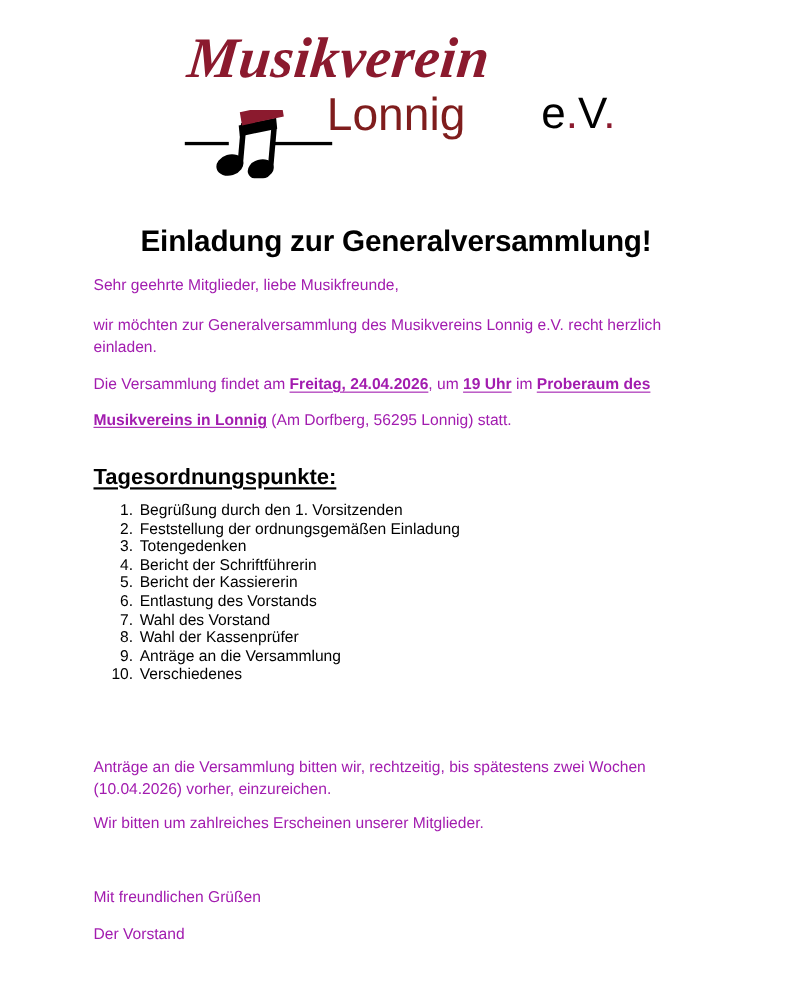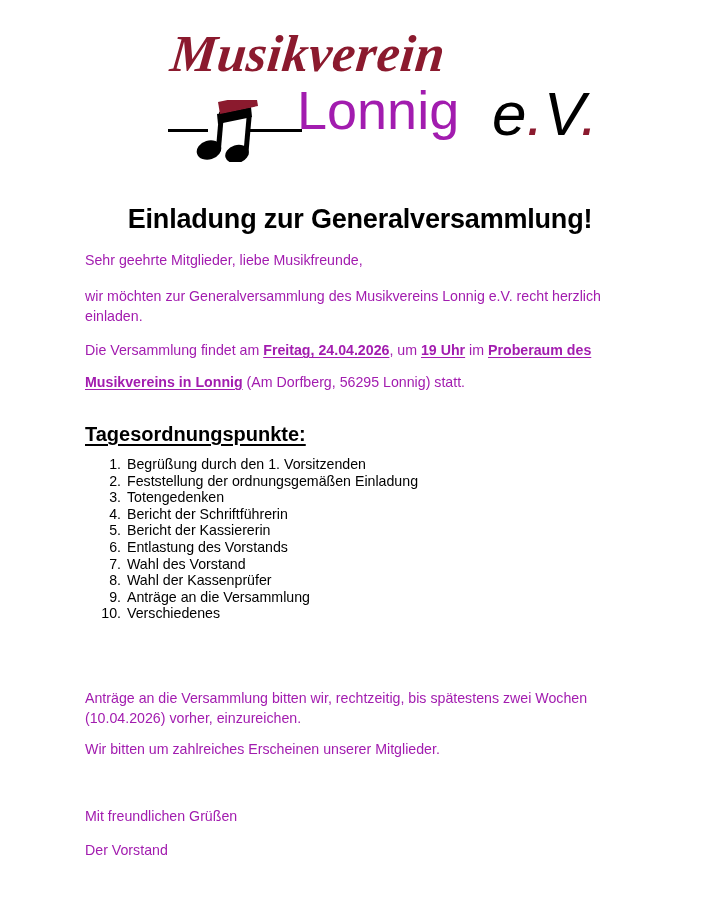--- a/index.html
+++ b/index.html
@@ -47,36 +47,35 @@
     white-space: nowrap;
     transform: skewX(-6deg);
     transform-origin: left bottom;
   }
   .logo-lonnig {
     position: absolute;
     left: 297px;
     top: 55px;
     font-family: "Liberation Sans", sans-serif;
     font-weight: 500;
-    font-size: 54px;
+    font-size: 42px;
     line-height: 1;
-    color: #a21caf;
+    color: #7f1d1d;
     white-space: nowrap;
   }
   .logo-ev {
     position: absolute;
     left: 492px;
     top: 55px;
     font-family: "Liberation Sans", sans-serif;
     font-weight: 500;
-    font-size: 62px;
+    font-size: 40px;
     line-height: 1;
     color: #000000;
     white-space: nowrap;
-    font-style: italic;
   }
   .logo-ev .dot { color: #8B1A2E; }
 
   .logo-rule {
     position: absolute;
     height: 3px;
     background: #000000;
     top: 101px;
   }
   .logo-rule.left  { left: 168px; width: 40px; }

